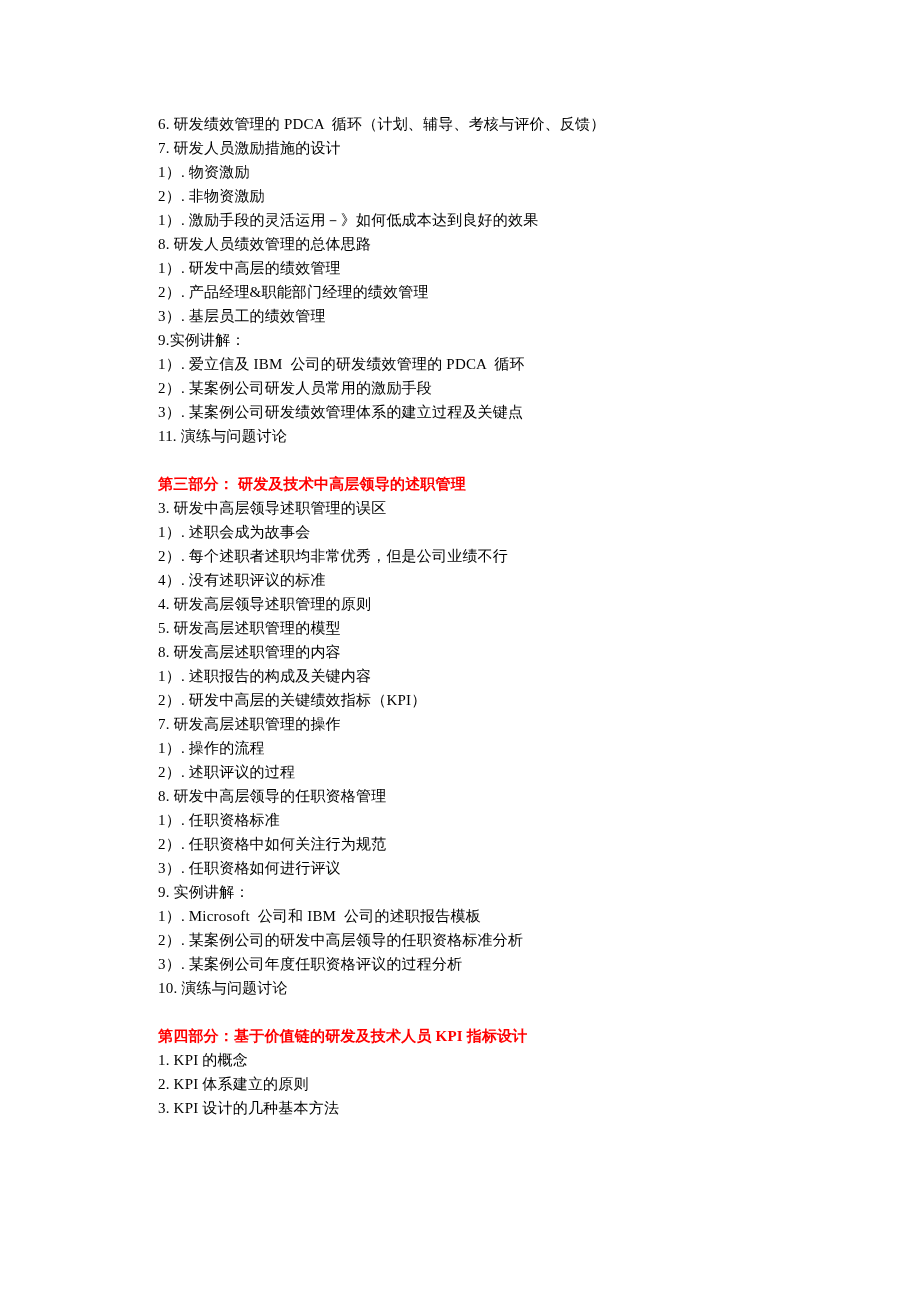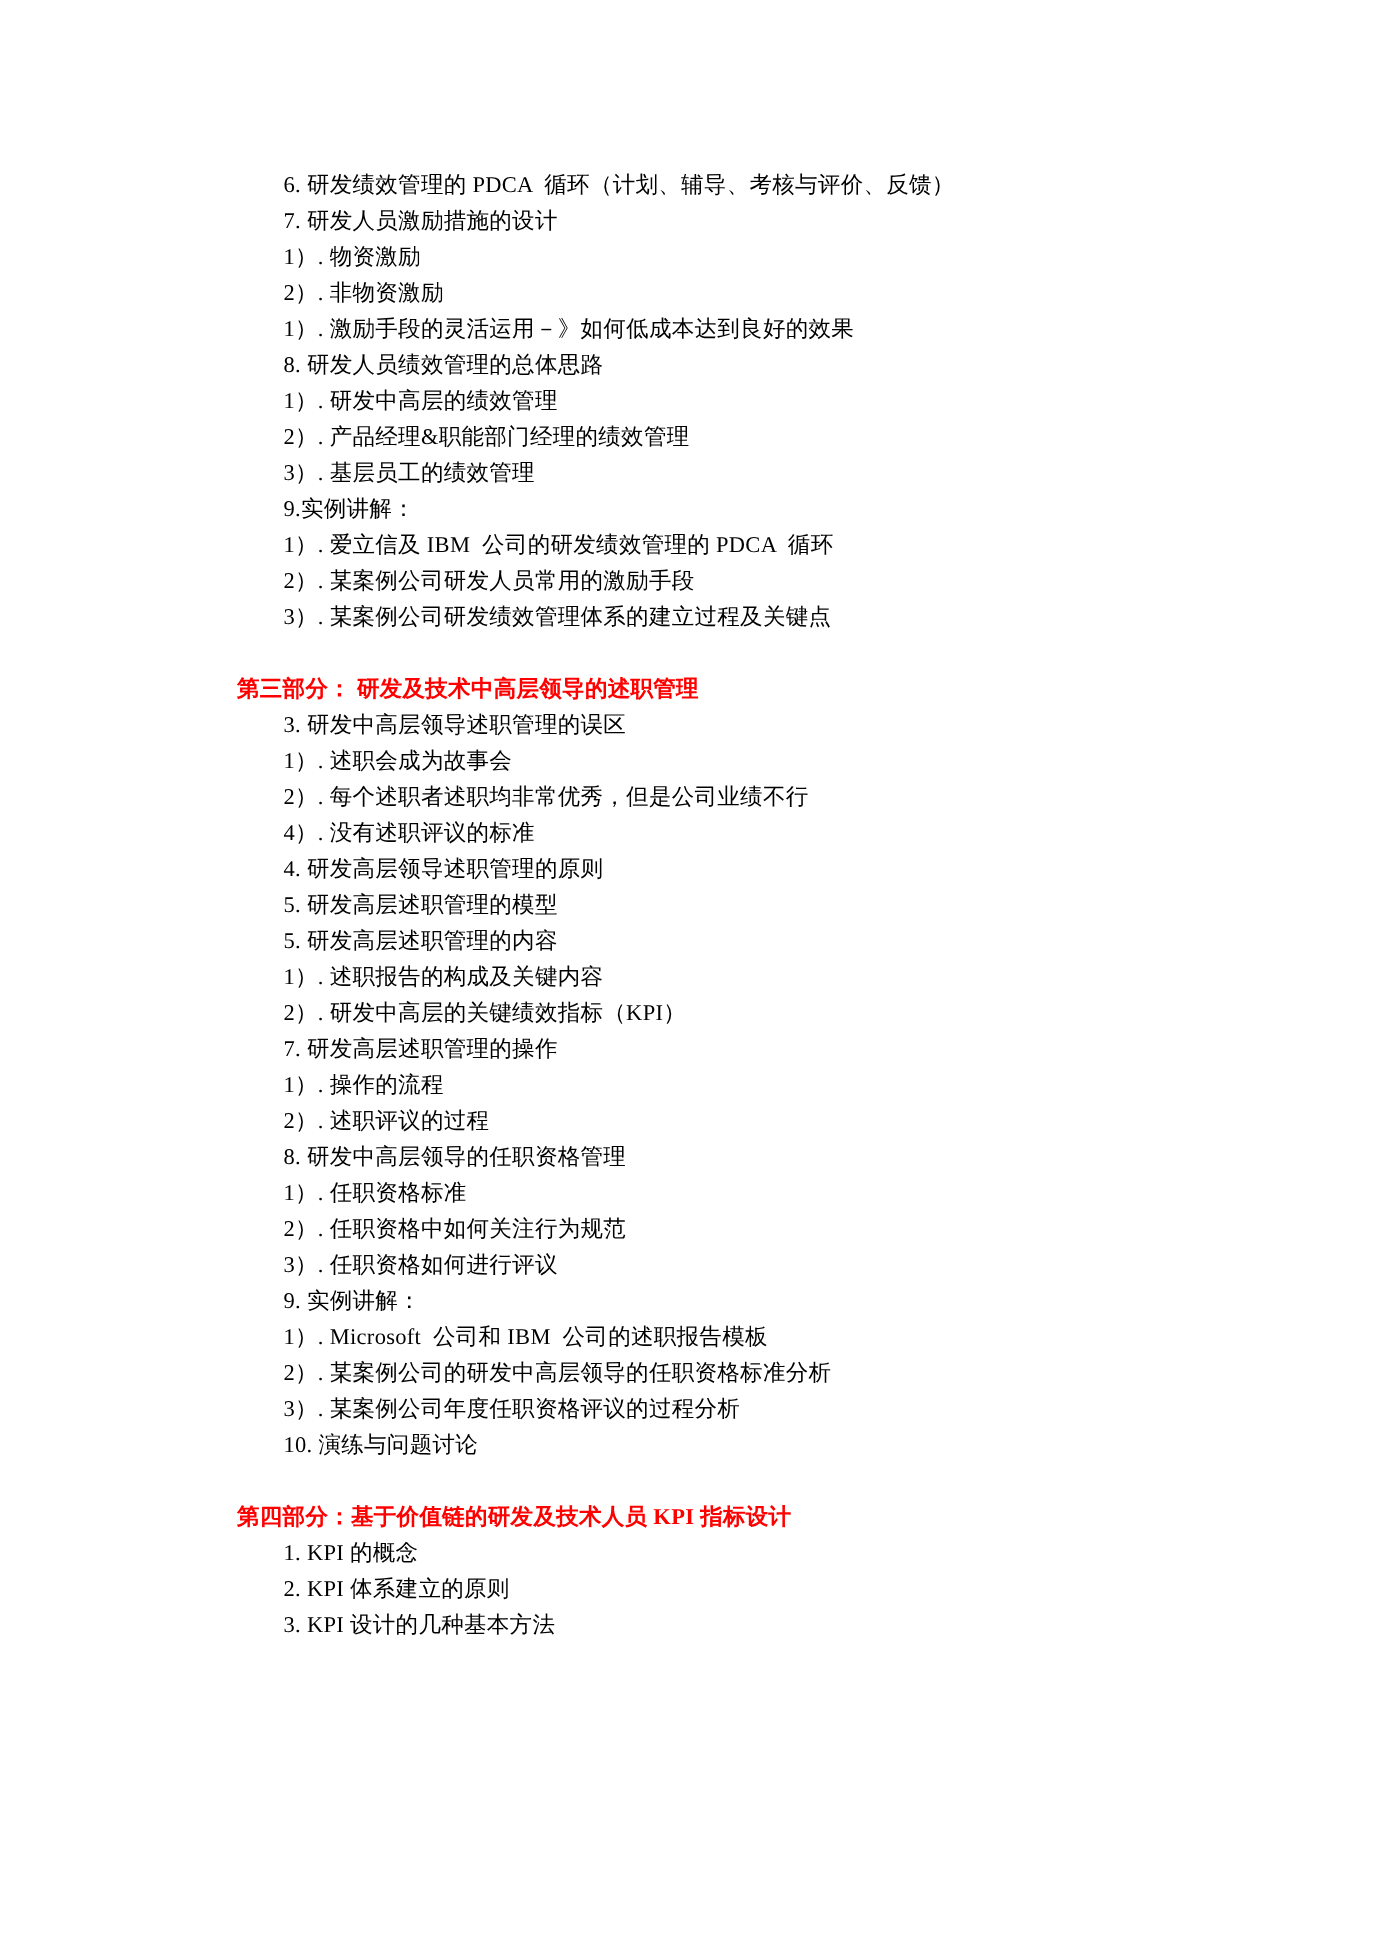--- a/index.html
+++ b/index.html
@@ -12,21 +12,20 @@
     .page {
       padding: 112px 158px 100px 158px;
       box-sizing: border-box;
     }
     .line {
       font-size: 15px;
       line-height: 24px;
       color: #000000;
       letter-spacing: 0.2px;
       white-space: pre-wrap;
-      margin-left: 31px;
     }
     .heading {
       font-size: 15px;
       line-height: 24px;
       color: #ff0000;
       font-weight: bold;
       letter-spacing: 0.2px;
     }
     .block {
       margin-bottom: 24px;
@@ -44,31 +43,32 @@
     <div class="line">2）. 非物资激励</div>
     <div class="line">1）. 激励手段的灵活运用－》如何低成本达到良好的效果</div>
     <div class="line">8. 研发人员绩效管理的总体思路</div>
     <div class="line">1）. 研发中高层的绩效管理</div>
     <div class="line">2）. 产品经理&amp;职能部门经理的绩效管理</div>
     <div class="line">3）. 基层员工的绩效管理</div>
     <div class="line">9.实例讲解：</div>
     <div class="line">1）. 爱立信及 IBM  公司的研发绩效管理的 PDCA  循环</div>
     <div class="line">2）. 某案例公司研发人员常用的激励手段</div>
     <div class="line">3）. 某案例公司研发绩效管理体系的建立过程及关键点</div>
+    <div class="line">11. 演练与问题讨论</div>
   </div>
 
   <div class="block">
     <div class="heading">第三部分：  研发及技术中高层领导的述职管理</div>
     <div class="line">3. 研发中高层领导述职管理的误区</div>
     <div class="line">1）. 述职会成为故事会</div>
     <div class="line">2）. 每个述职者述职均非常优秀，但是公司业绩不行</div>
     <div class="line">4）. 没有述职评议的标准</div>
     <div class="line">4. 研发高层领导述职管理的原则</div>
     <div class="line">5. 研发高层述职管理的模型</div>
-    <div class="line">5. 研发高层述职管理的内容</div>
+    <div class="line">8. 研发高层述职管理的内容</div>
     <div class="line">1）. 述职报告的构成及关键内容</div>
     <div class="line">2）. 研发中高层的关键绩效指标（KPI）</div>
     <div class="line">7. 研发高层述职管理的操作</div>
     <div class="line">1）. 操作的流程</div>
     <div class="line">2）. 述职评议的过程</div>
     <div class="line">8. 研发中高层领导的任职资格管理</div>
     <div class="line">1）. 任职资格标准</div>
     <div class="line">2）. 任职资格中如何关注行为规范</div>
     <div class="line">3）. 任职资格如何进行评议</div>
     <div class="line">9. 实例讲解：</div>

